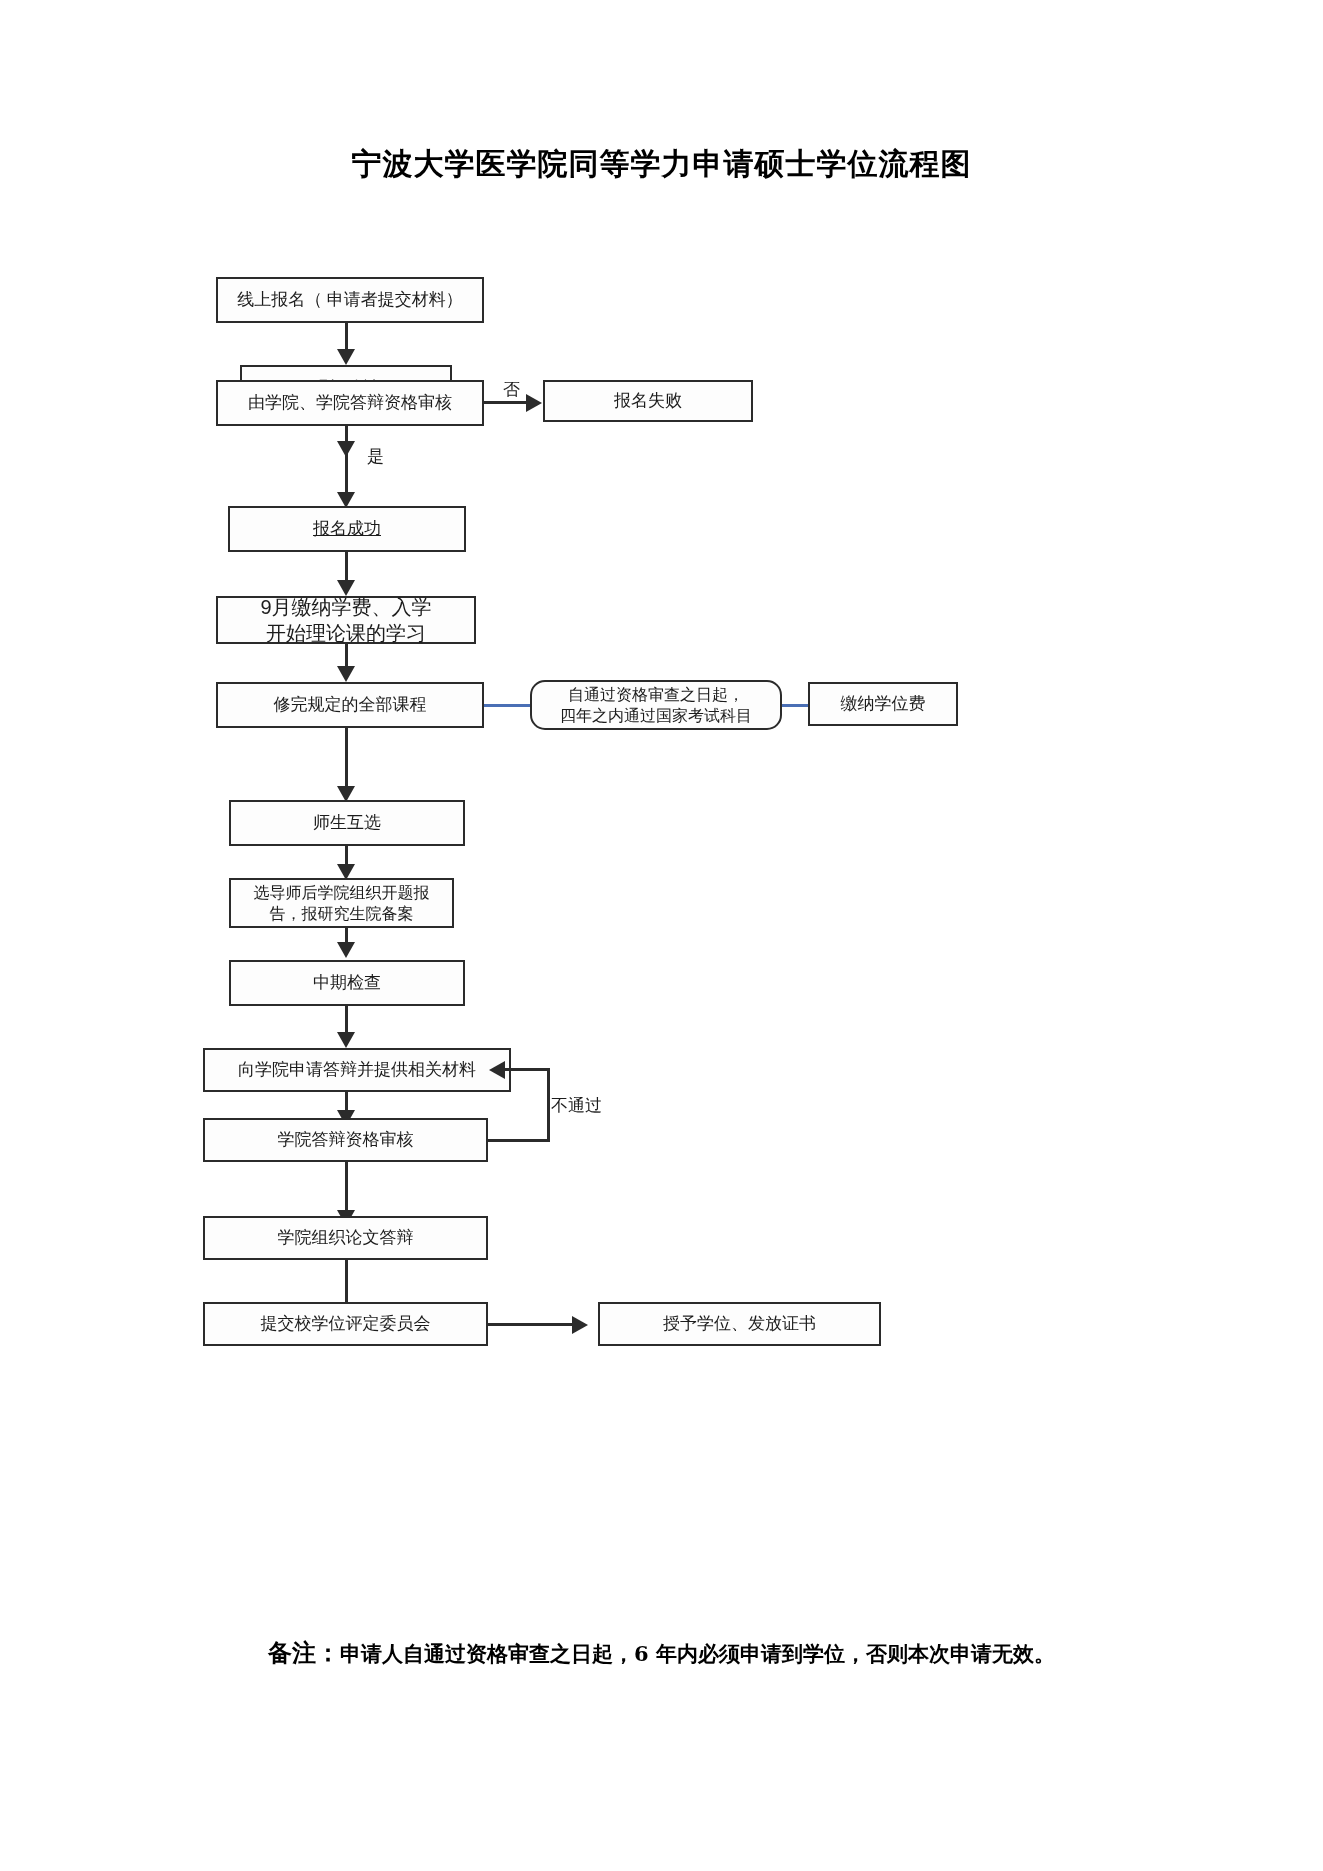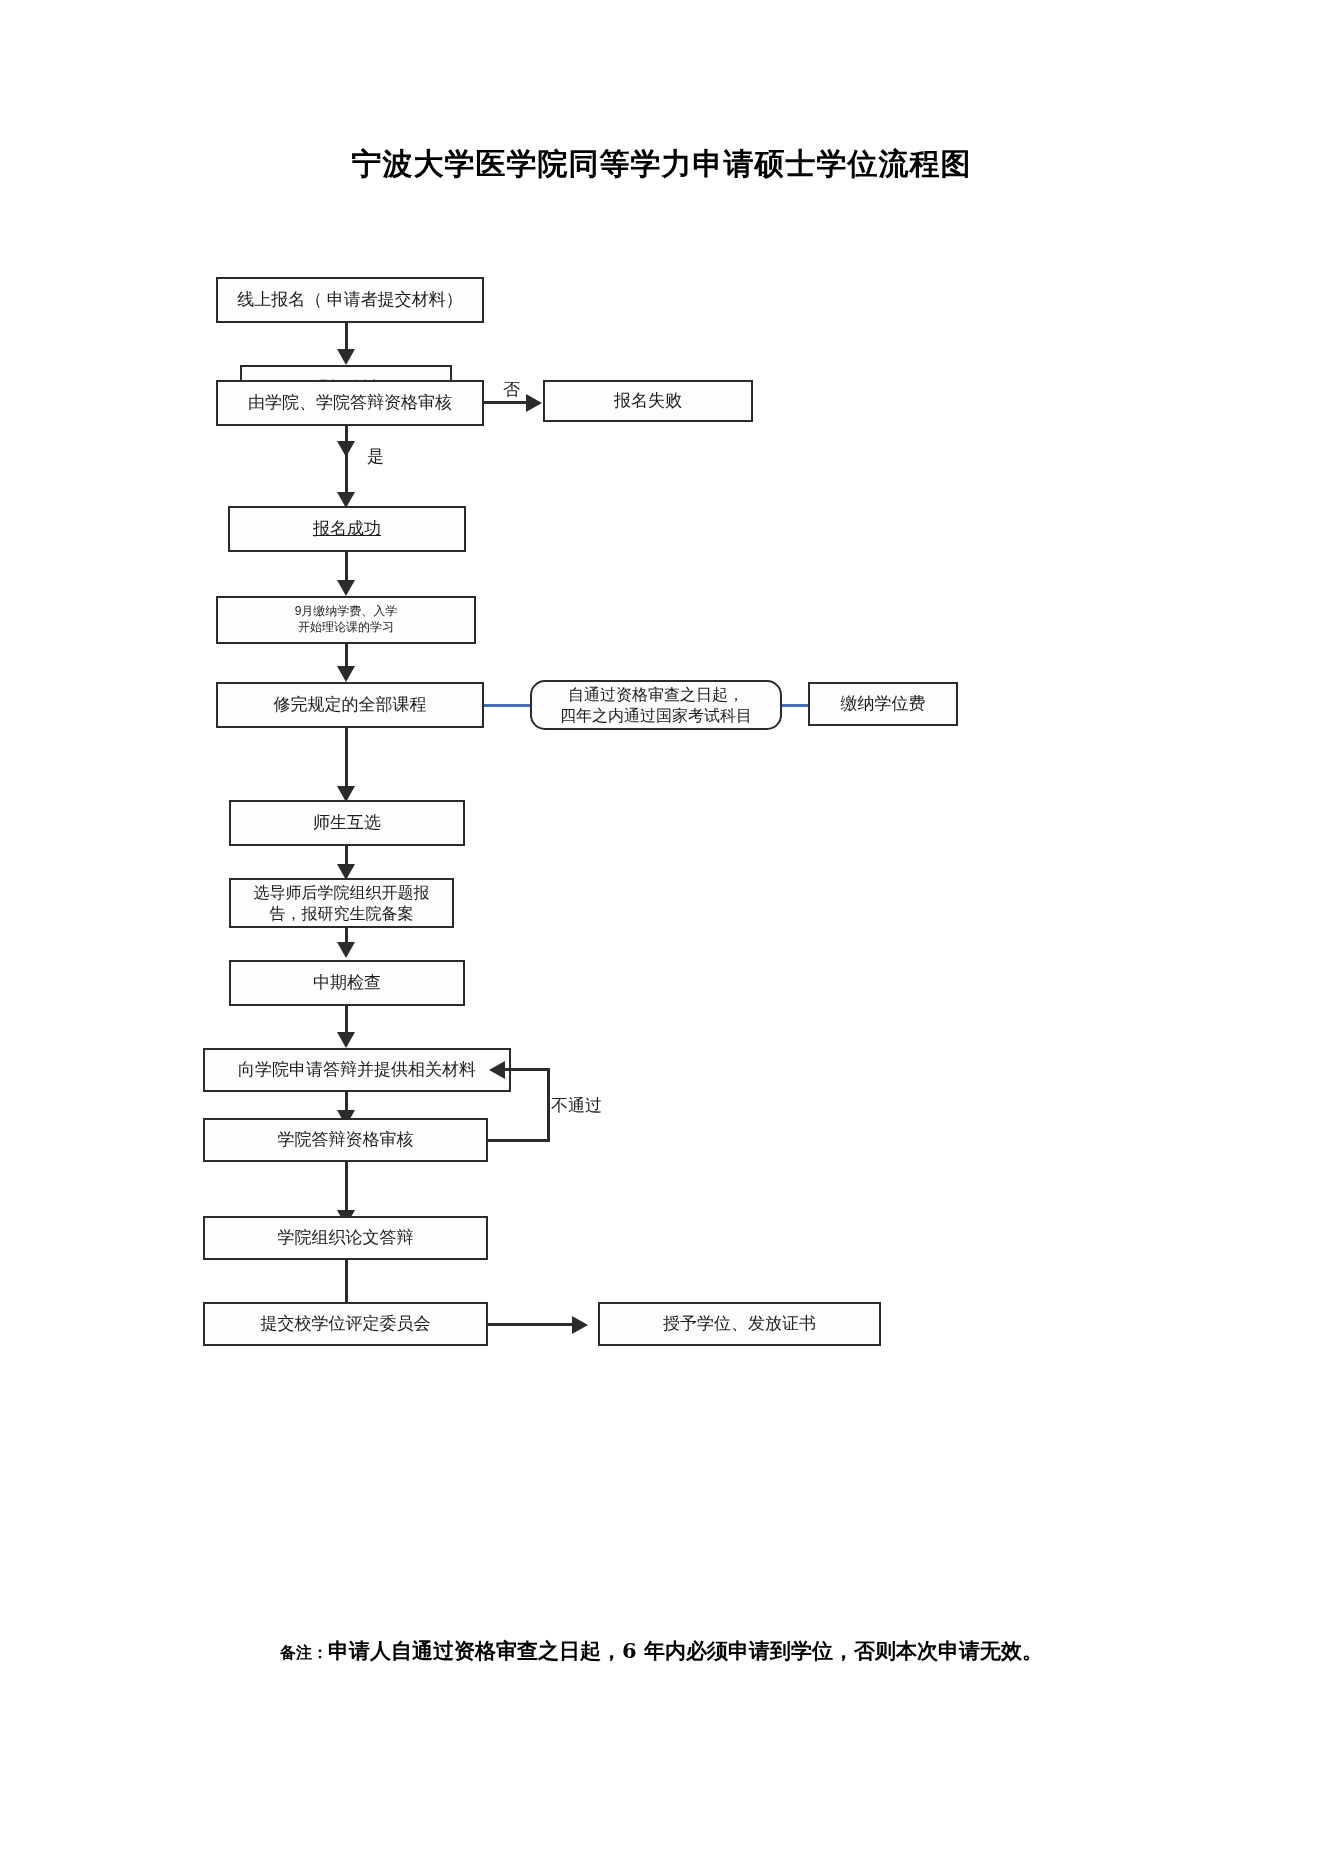--- a/index.html
+++ b/index.html
@@ -76,21 +76,21 @@
     white-space:nowrap;
   }
 
   
   .note{
     position:absolute;left:0;top:1637px;width:1323px;
     text-align:center;
     font-size:21px;font-weight:bold;color:#000;
     font-family:"DejaVu Serif","Liberation Serif",serif;
   }
-  .note .lead{font-size:16px;}
+  .note .lead{font-size:24px;}
 </style>
 </head>
 <body>
 
 <div class="page">
 
   <div class="title">宁波大学医学院同等学力申请硕士学位流程图</div>
 
   <div class="box" style="left:216px;top:277px;width:268px;height:46px;">线上报名（ 申请者提交材料）</div>
   <div class="vline" style="left:345px;top:323px;height:30px;"></div>
@@ -109,21 +109,21 @@
   <div class="box" style="left:543px;top:380px;width:210px;height:42px;">报名失败</div>
 
   <div class="vline" style="left:345px;top:426px;height:70px;"></div>
   <div class="arrow-down" style="left:337px;top:492px;"></div>
   <div class="elabel" style="left:367px;top:445px;">是</div>
 
   <div class="box" style="left:228px;top:506px;width:238px;height:46px;text-decoration:underline;">报名成功</div>
   <div class="vline" style="left:345px;top:552px;height:32px;"></div>
   <div class="arrow-down" style="left:337px;top:580px;"></div>
 
-  <div class="box" style="left:216px;top:596px;width:260px;height:48px;font-size:12px;text-align:center;">9月缴纳学费、入学
+  <div class="box" style="left:216px;top:596px;width:260px;height:48px;font-size:20px;text-align:center;">9月缴纳学费、入学
 开始理论课的学习</div>
   <div class="vline" style="left:345px;top:644px;height:28px;"></div>
   <div class="arrow-down" style="left:337px;top:666px;"></div>
 
   <div class="box" style="left:216px;top:682px;width:268px;height:46px;">修完规定的全部课程</div>
 
   <div class="blueline" style="left:484px;top:704px;width:46px;"></div>
 
   <div class="box" style="left:530px;top:680px;width:252px;height:50px;font-size:16px;border-radius:15px;">自通过资格审查之日起，
 四年之内通过国家考试科目</div>

